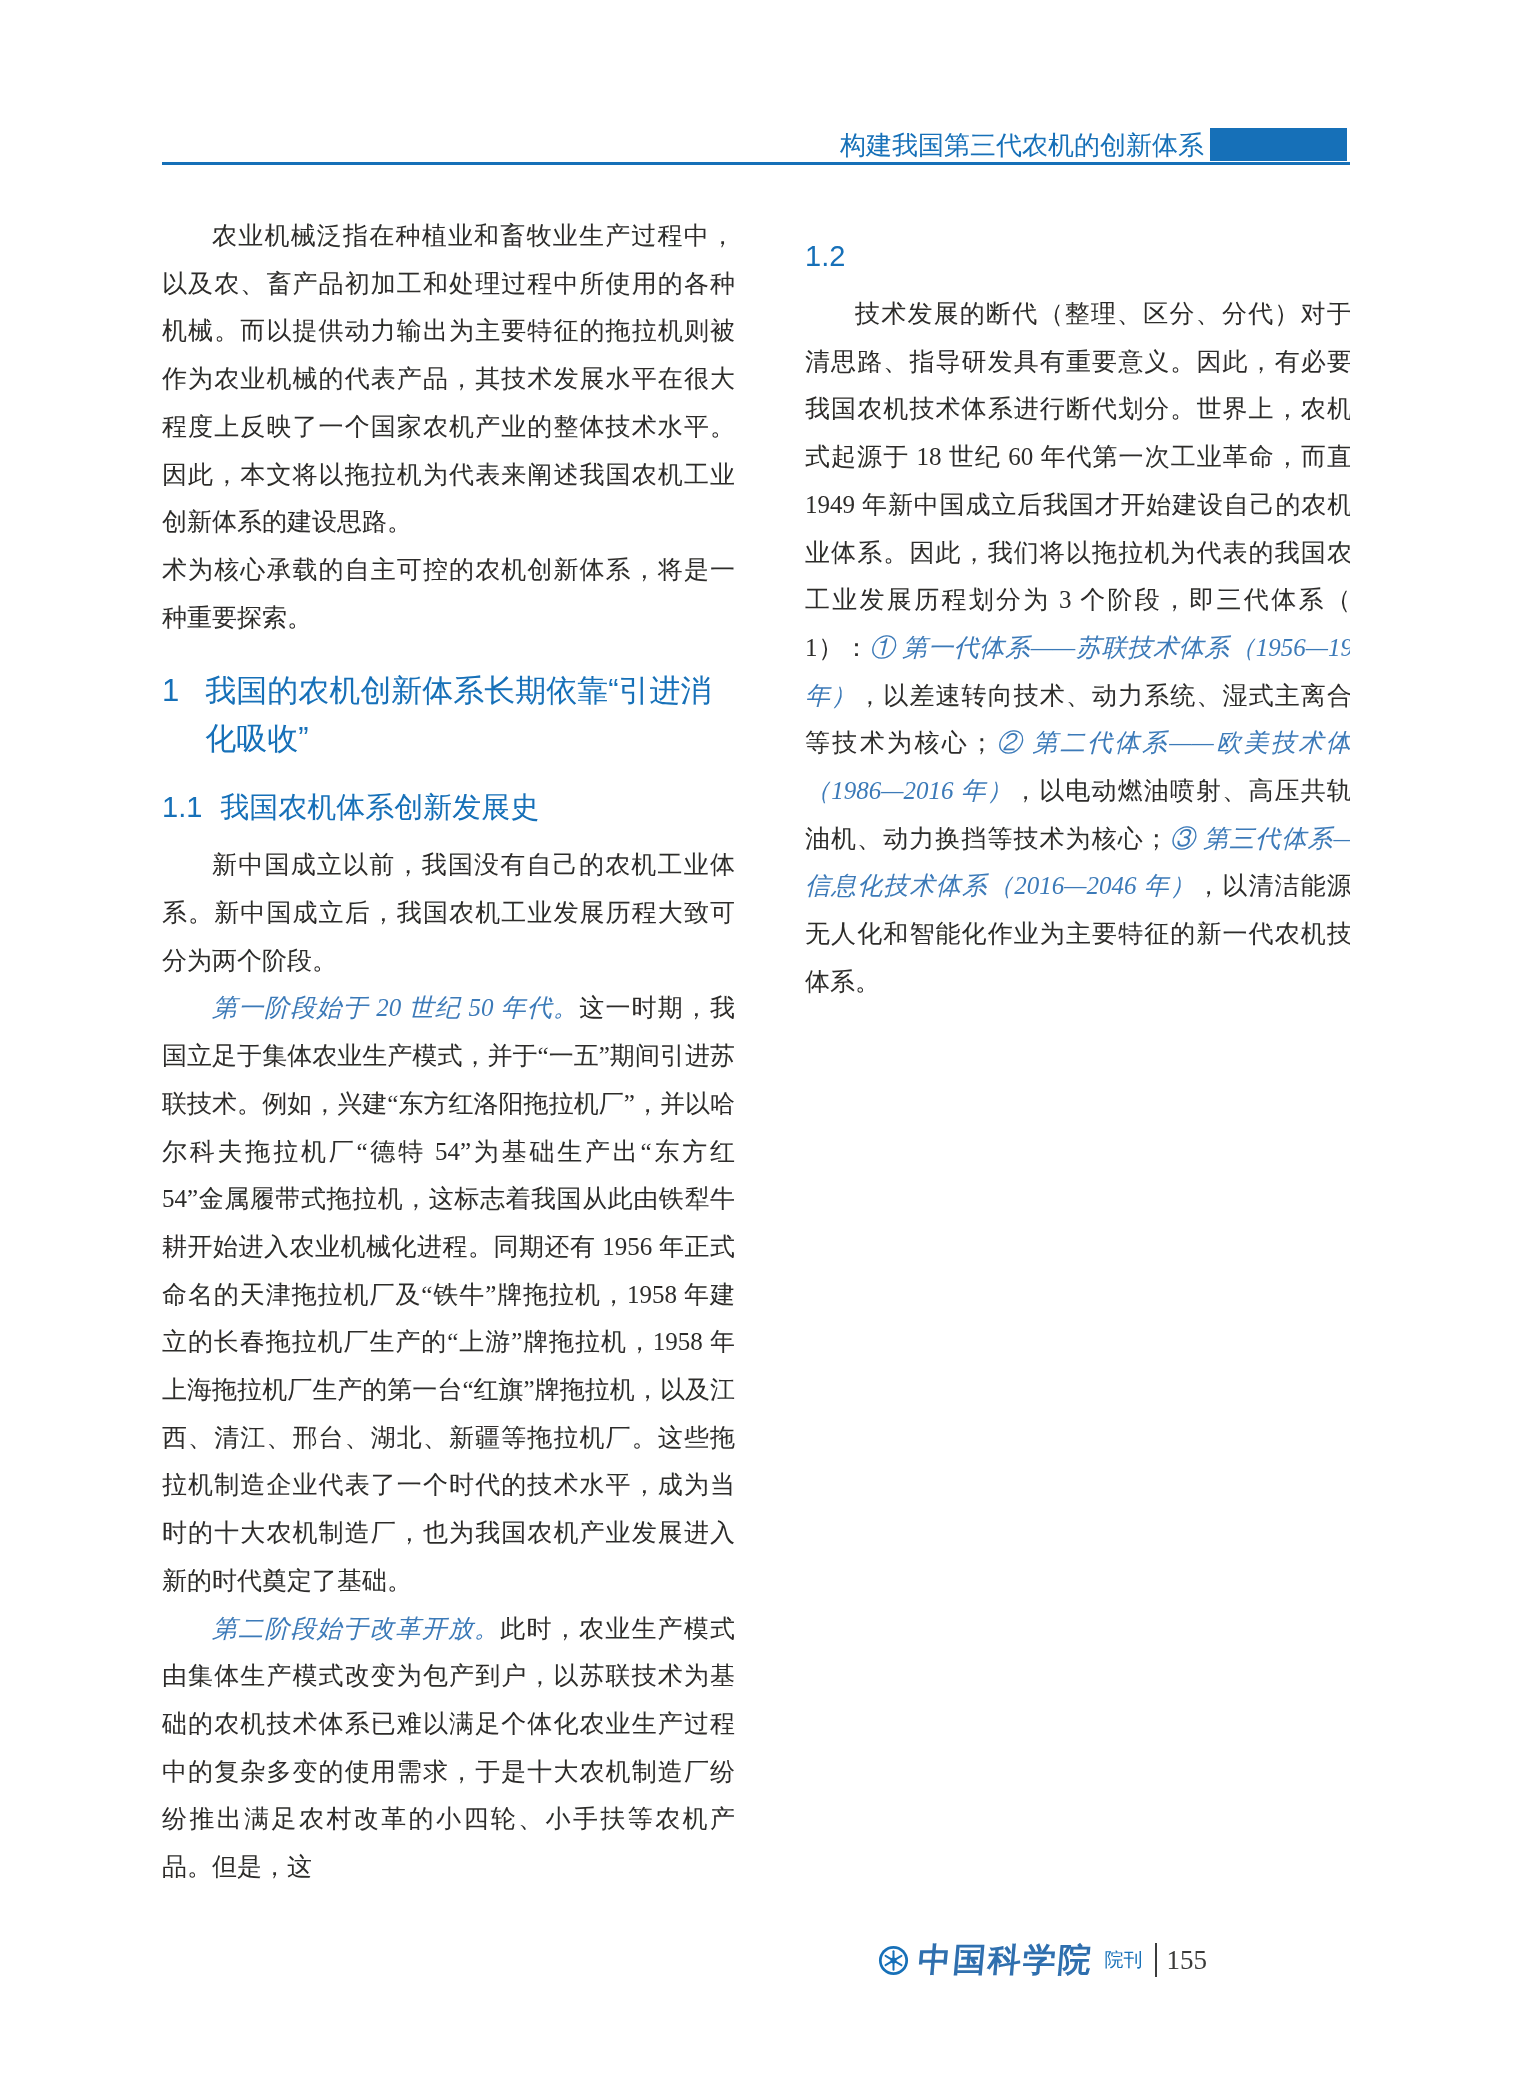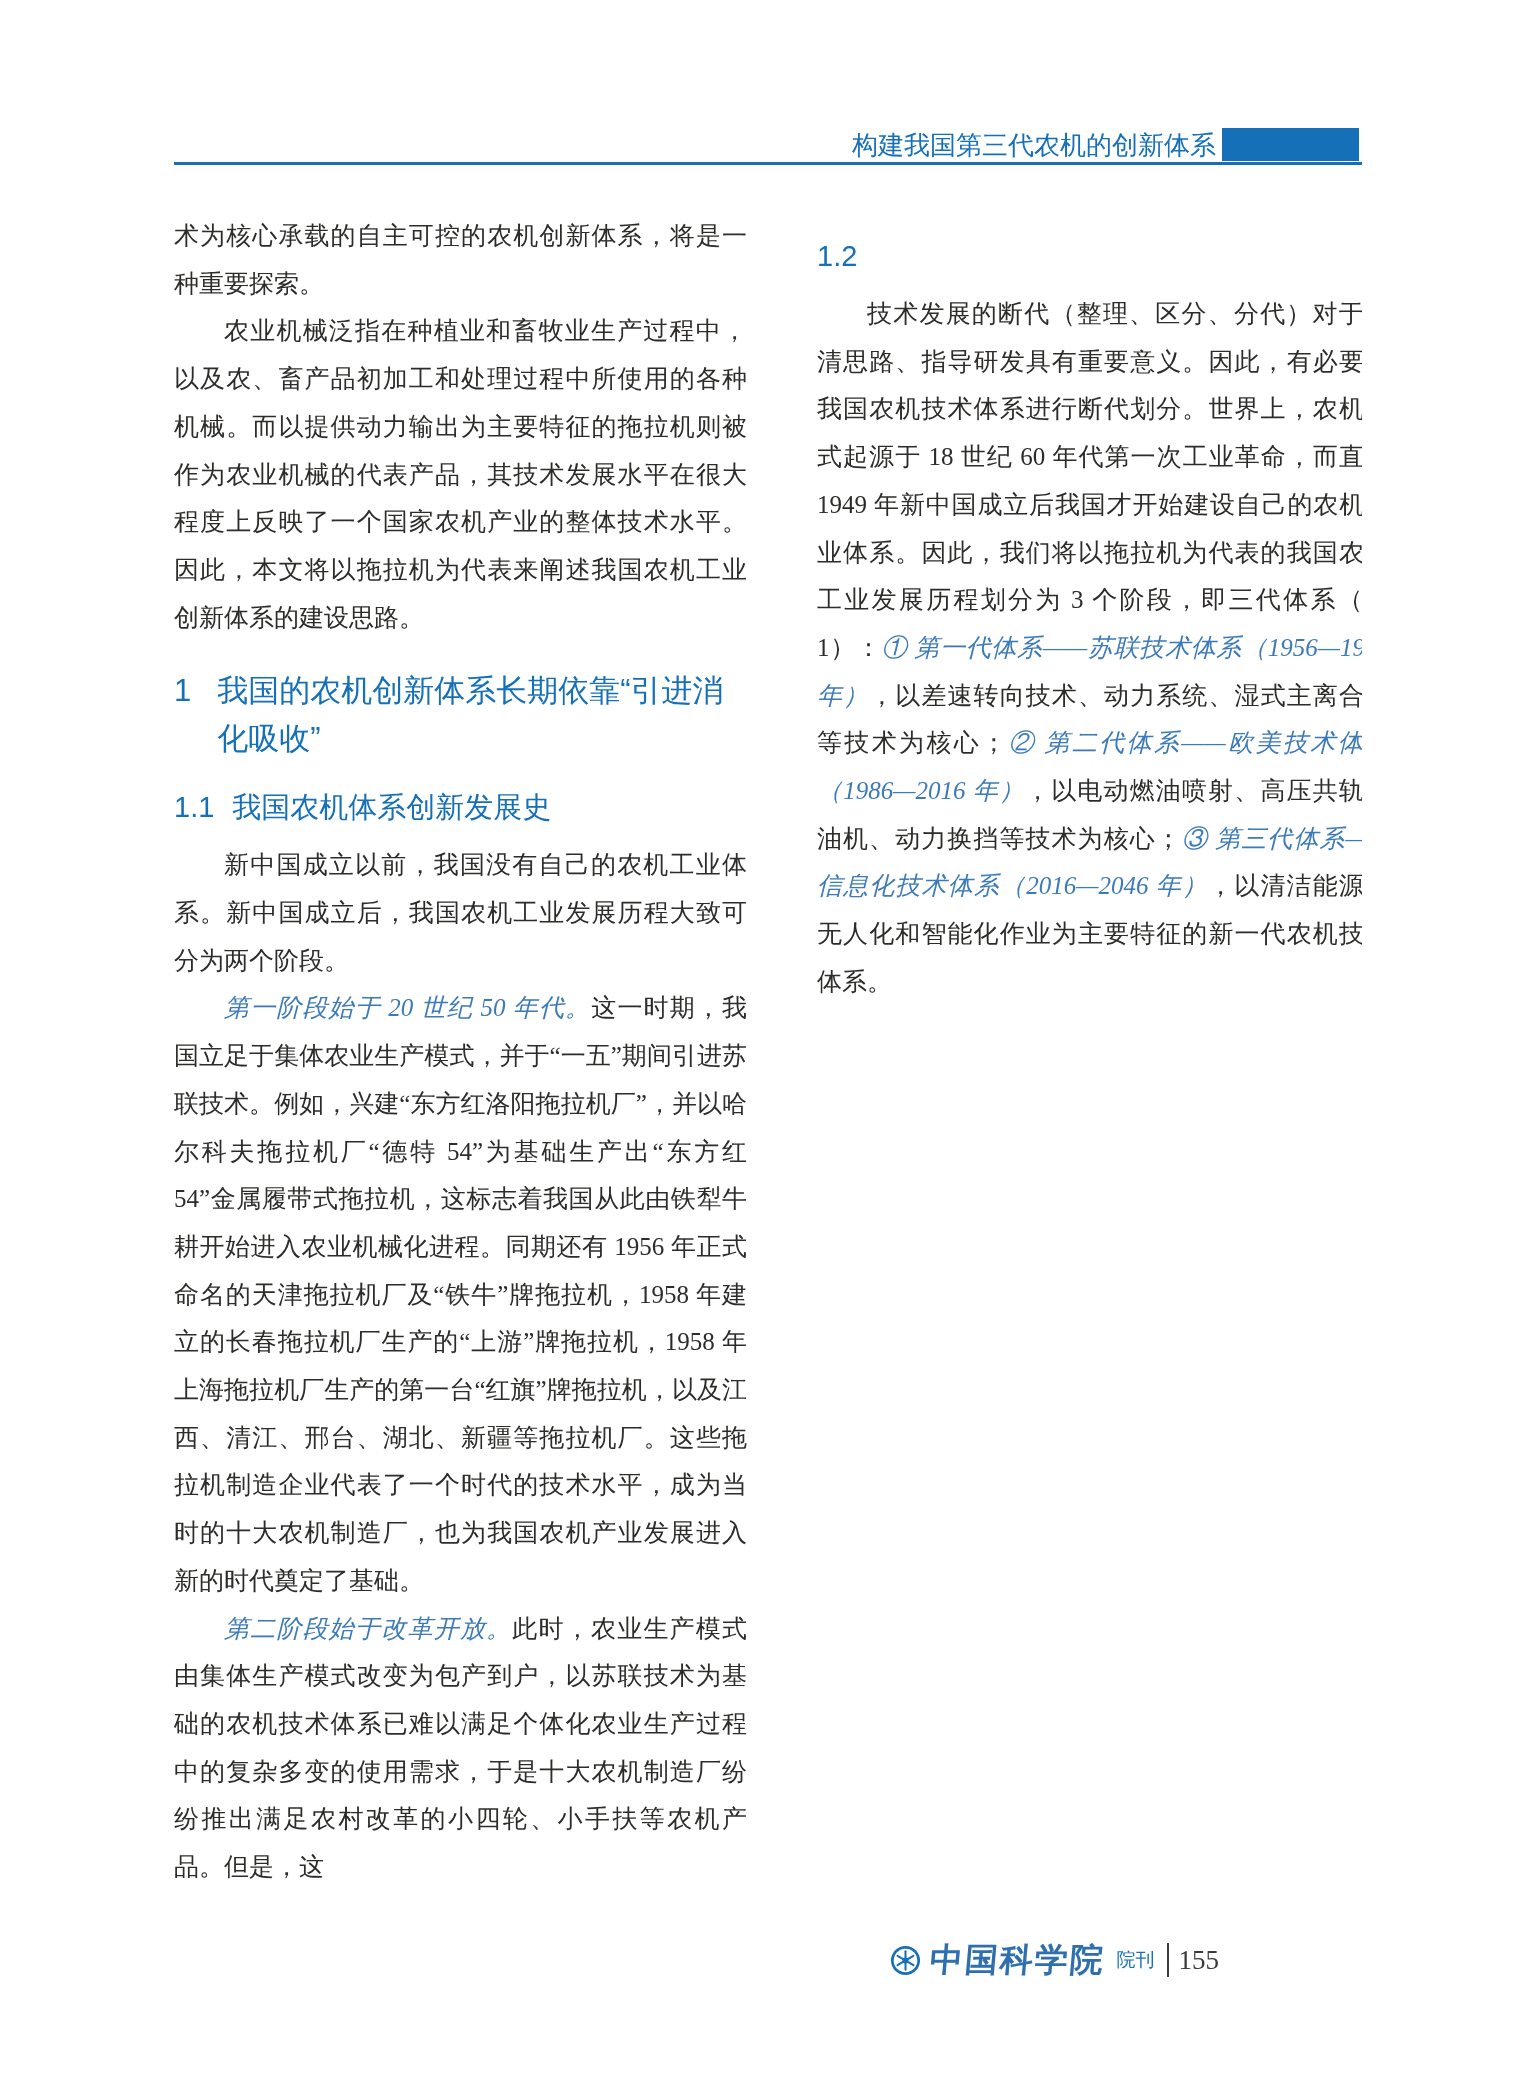--- a/index.html
+++ b/index.html
@@ -1,19 +1,18 @@
 <!DOCTYPE html>
 <html><head>
 <meta charset="utf-8">
 <style>
   html,body { margin:0; padding:0; background:#ffffff; }
   .page {
     position:relative; width:1350px; height:2075px; background:#ffffff; overflow:hidden;
     font-family:"Liberation Serif","DejaVu Serif",serif;
-    margin-left:12px;
     --accent:#1670b8; --kai:#3c7ab8; --ink:#2d2c2a;
   }
   
   .header-title {
     position:absolute; top:129px; right:146px;
     font-family:"Liberation Sans","DejaVu Sans",sans-serif;
     font-size:26px; line-height:32px; color:var(--accent); white-space:nowrap;
   }
   .header-tab { position:absolute; top:128px; right:3px; width:137px; height:33px; background:var(--accent); }
   .header-rule { position:absolute; top:162px; left:162px; right:0; height:3px; background:var(--accent); }
@@ -57,22 +56,22 @@
 <body>
 
 <div class="page">
 
   <div class="header-title">构建我国第三代农机的创新体系</div>
   <div class="header-tab"></div>
   <div class="header-rule"></div>
 
   <main class="columns">
     <section class="col" id="col-left">
+        <p class="body-p indent">农业机械泛指在种植业和畜牧业生产过程中，以及农、畜产品初加工和处理过程中所使用的各种机械。而以提供动力输出为主要特征的拖拉机则被作为农业机械的代表产品，其技术发展水平在很大程度上反映了一个国家农机产业的整体技术水平。因此，本文将以拖拉机为代表来阐述我国农机工业创新体系的建设思路。</p>
         <p class="body-p">术为核心承载的自主可控的农机创新体系，将是一种重要探索。</p>
-        <p class="body-p indent">农业机械泛指在种植业和畜牧业生产过程中，以及农、畜产品初加工和处理过程中所使用的各种机械。而以提供动力输出为主要特征的拖拉机则被作为农业机械的代表产品，其技术发展水平在很大程度上反映了一个国家农机产业的整体技术水平。因此，本文将以拖拉机为代表来阐述我国农机工业创新体系的建设思路。</p>
         <div class="h1">
           <span class="h-num">1</span>
           <span class="h-text">我国的农机创新体系长期依靠“引进消化吸收”</span>
         </div>
         <div class="h2">
           <span class="h-num">1.1</span>
           <span class="h-text">我国农机体系创新发展史</span>
         </div>
         <p class="body-p indent">新中国成立以前，我国没有自己的农机工业体系。新中国成立后，我国农机工业发展历程大致可分为两个阶段。</p>
         <p class="body-p indent"><span class="kai">第一阶段始于 20 世纪 50 年代。</span>这一时期，我国立足于集体农业生产模式，并于“一五”期间引进苏联技术。例如，兴建“东方红洛阳拖拉机厂”，并以哈尔科夫拖拉机厂“德特 54”为基础生产出“东方红 54”金属履带式拖拉机，这标志着我国从此由铁犁牛耕开始进入农业机械化进程。同期还有 1956 年正式命名的天津拖拉机厂及“铁牛”牌拖拉机，1958 年建立的长春拖拉机厂生产的“上游”牌拖拉机，1958 年上海拖拉机厂生产的第一台“红旗”牌拖拉机，以及江西、清江、邢台、湖北、新疆等拖拉机厂。这些拖拉机制造企业代表了一个时代的技术水平，成为当时的十大农机制造厂，也为我国农机产业发展进入新的时代奠定了基础。</p>

